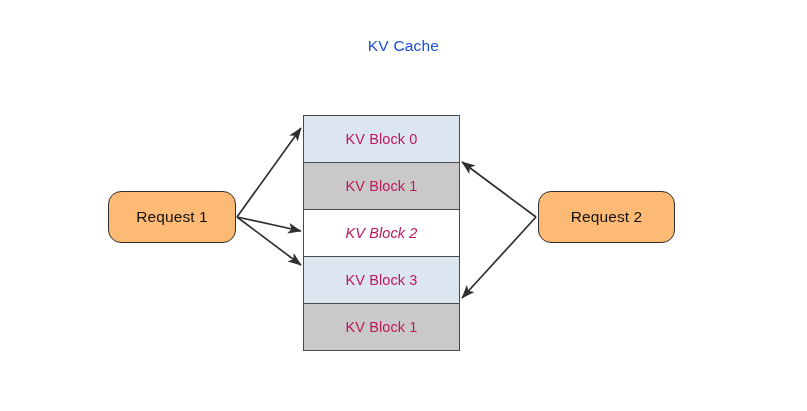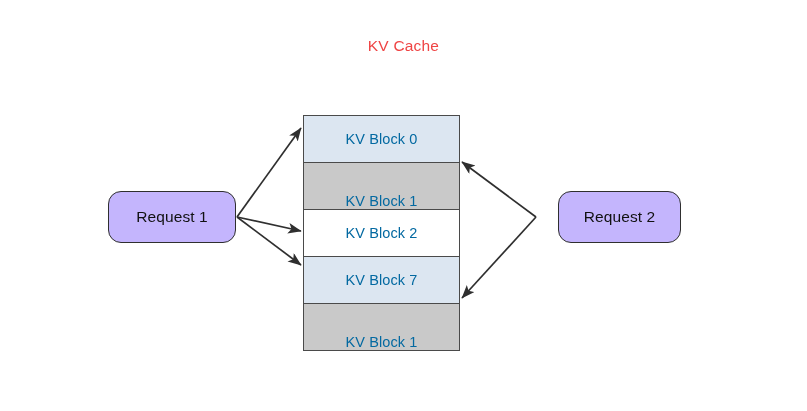--- a/index.html
+++ b/index.html
@@ -18,21 +18,21 @@
     background: #ffffff;
     overflow: hidden;
   }
   #diagram-title {
     position: absolute;
     left: 0;
     top: 37px;
     width: 807px;
     text-align: center;
     font-size: 15.5px;
-    color: #ef4444;
+    color: #1d4ed8;
     letter-spacing: 0.2px;
   }
   
   #kv-stack {
     position: absolute;
     left: 303px;
     top: 115px;
     width: 157px;
     height: 236px;
     display: flex;
@@ -42,54 +42,53 @@
   .kv-block {
     position: relative;
     flex: 1 1 0;
     box-sizing: border-box;
     border: 1.4px solid #4a4a4a;
     margin-top: -1.4px;
     display: flex;
     align-items: center;
     justify-content: center;
     font-size: 14.5px;
-    color: #0369a1;
+    color: #be185d;
     letter-spacing: 0.1px;
   }
   .kv-block:first-child { margin-top: 0; }
   .kv-block.fill-blue  { background: #dce6f1; }
-  .kv-block.fill-gray  { background: #c9c9c9; align-items: flex-end; }
-  .kv-block.fill-white { background: #ffffff; }
+  .kv-block.fill-gray  { background: #c9c9c9; }
+  .kv-block.fill-white { background: #ffffff; font-style: italic; }
 
   
   .request-box {
     position: absolute;
     box-sizing: border-box;
-    background: #c4b5fd;
+    background: #fdba74;
     border: 1.6px solid #2f2f2f;
     border-radius: 13px;
     display: flex;
     align-items: center;
     justify-content: center;
     font-size: 15.5px;
     color: #111111;
     letter-spacing: 0.1px;
   }
   #request-1-box {
     left: 108px;
     top: 191px;
     width: 128px;
     height: 52px;
   }
   #request-2-box {
     left: 538px;
     top: 191px;
-    width: 123px;
+    width: 137px;
     height: 52px;
-    margin-left: 20px;
   }
   
   #connectors {
     position: absolute;
     left: 0;
     top: 0;
     width: 807px;
     height: 411px;
     pointer-events: none;
   }
@@ -105,21 +104,21 @@
     <div class="kv-block fill-blue">
         <span>KV Block 0</span>
       </div>
     <div class="kv-block fill-gray">
         <span>KV Block 1</span>
       </div>
     <div class="kv-block fill-white">
         <span>KV Block 2</span>
       </div>
     <div class="kv-block fill-blue">
-        <span>KV Block 7</span>
+        <span>KV Block 3</span>
       </div>
     <div class="kv-block fill-gray">
         <span>KV Block 1</span>
       </div>
   </div>
 
   <div id="request-1-box" class="request-box">
     <span>Request 1</span>
   </div>
   <div id="request-2-box" class="request-box">

